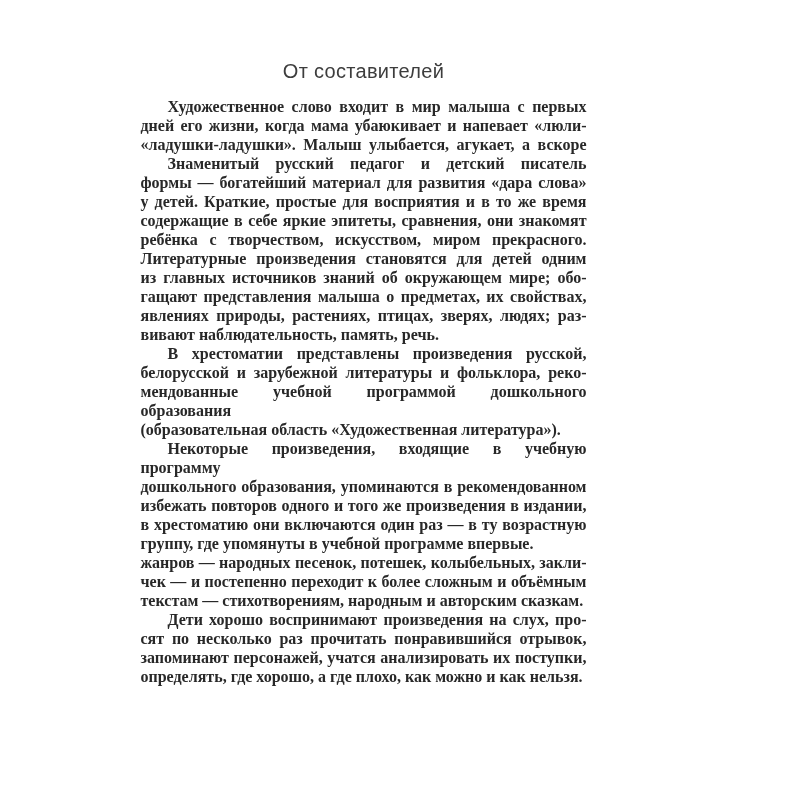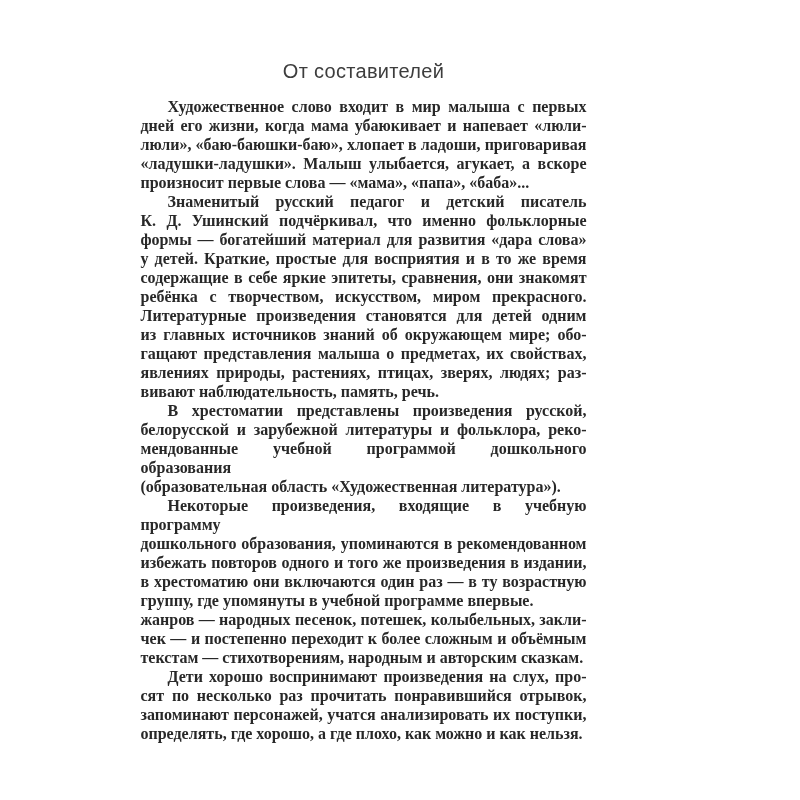--- a/index.html
+++ b/index.html
@@ -52,27 +52,24 @@
 </style>
 </head>
 <body>
 
 <div class="page">
   <h1 class="title">От составителей</h1>
   <div class="textblock">
       <div class="paragraph">
         <div class="line first">Художественное слово входит в мир малыша с первых</div>
         <div class="line">дней его жизни, когда мама убаюкивает и напевает «люли-</div>
-        <div class="line">люли», «баю-баюшки-баю», хлопает в ладоши, приговаривая</div>
         <div class="line">«ладушки-ладушки». Малыш улыбается, агукает, а вскоре</div>
-        <div class="line plast">произносит первые слова — «мама», «папа», «баба»...</div>
       </div>
       <div class="paragraph">
         <div class="line first">Знаменитый русский педагог и детский писатель</div>
-        <div class="line">К. Д. Ушинский подчёркивал, что именно фольклорные</div>
         <div class="line">формы — богатейший материал для развития «дара слова»</div>
         <div class="line">у детей. Краткие, простые для восприятия и в то же время</div>
         <div class="line">содержащие в себе яркие эпитеты, сравнения, они знакомят</div>
         <div class="line">ребёнка с творчеством, искусством, миром прекрасного.</div>
         <div class="line">Литературные произведения становятся для детей одним</div>
         <div class="line">из главных источников знаний об окружающем мире; обо-</div>
         <div class="line">гащают представления малыша о предметах, их свойствах,</div>
         <div class="line">явлениях природы, растениях, птицах, зверях, людях; раз-</div>
         <div class="line plast">вивают наблюдательность, память, речь.</div>
       </div>

